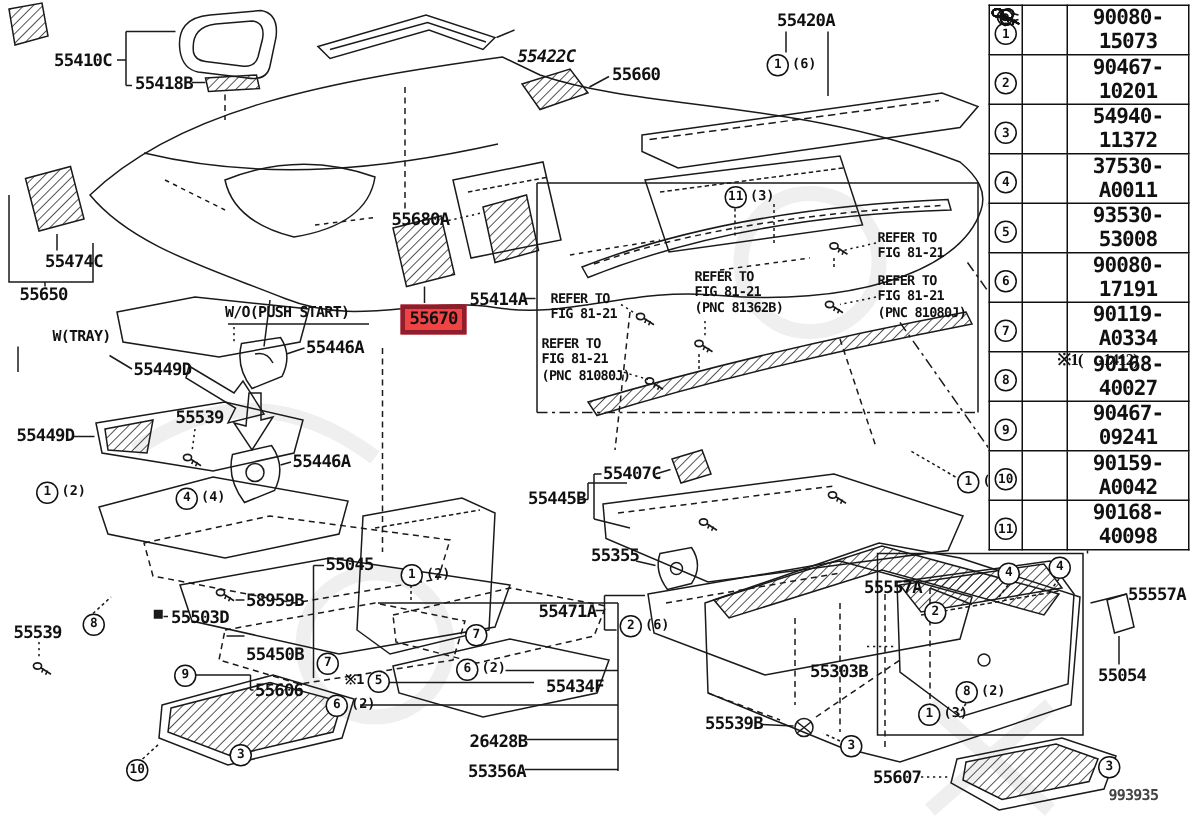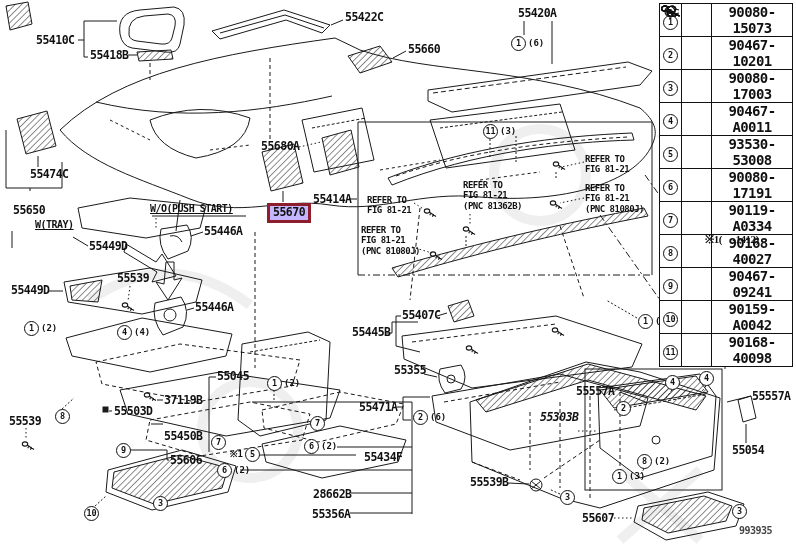--- a/index.html
+++ b/index.html
@@ -1,22 +1,22 @@
 <!DOCTYPE html>
 <html><head>
 <meta charset="utf-8">
 <style>
   html,body{margin:0;padding:0;background:#fff;}
   #stage{position:relative;width:796px;height:549px;background:#fff;overflow:hidden;
          font-family:"DejaVu Sans Mono","Liberation Mono",monospace;color:#111;}
   svg{position:absolute;left:0;top:0;}
   .lbl{position:absolute;font-weight:bold;font-size:11.5px;line-height:1;
        letter-spacing:-0.5px;white-space:nowrap;cursor:pointer;}
-  .lbl.small{font-size:10px;letter-spacing:-0.5px;text-decoration:underline;}
-  .lbl.hl{border:3px solid #8e1e2d;padding:1px 3px;background:#c4b5fd;text-align:right;}
+  .lbl.small{font-size:10px;letter-spacing:-0.5px;}
+  .lbl.hl{border:3px solid #8e1e2d;padding:1px 3px;background:#ef4444;text-align:right;}
   .marker{position:absolute;display:flex;align-items:center;gap:2px;}
   .circ{width:13px;height:13px;min-width:13px;border:1.3px solid #111;border-radius:50%;
         display:inline-flex;align-items:center;justify-content:center;
         font-size:8.5px;font-weight:bold;background:#fff;line-height:1;}
   .qty,.prefix{font-size:9px;font-weight:bold;line-height:1;}
   .note{position:absolute;font-size:9px;font-weight:bold;line-height:1.15;
         white-space:pre;letter-spacing:-0.5px;}
   #fastener-table{position:absolute;left:659px;top:3px;border-collapse:collapse;
         background:#fff;}
   #fastener-table td{border:1.2px solid #111;height:18px;padding:0;text-align:center;vertical-align:middle;}
@@ -204,51 +204,51 @@
   <use href="#scr" x="463" y="226"></use>
   <use href="#scr" x="424" y="208"></use>
   <use href="#scr" x="430" y="251"></use>
   <path d="M556,172 L556,180 M466,236 L466,246" stroke-dasharray="2 2"></path>
 </g>
 </svg>
 
 <div id="labels">
       <div class="lbl" style="left: 36px; top: 35px;">55410C</div>
       <div class="lbl" style="left: 90px; top: 50px;">55418B</div>
-      <div class="lbl" style="left: 345px; top: 12px;">55422C</div>
+      <div class="lbl" style="left: 345px; top: 32px; font-style: italic;">55422C</div>
       <div class="lbl" style="left: 408px; top: 44px;">55660</div>
       <div class="lbl" style="left: 518px; top: 8px;">55420A</div>
       <div class="lbl" style="left: 261px; top: 141px; text-align: center;">55680A</div>
       <div class="lbl" style="left: 313px; top: 194px;">55414A</div>
       <div class="lbl hl" style="left: 267px; top: 203px; border-color: rgb(142, 30, 45);">55670</div>
       <div class="lbl" style="left: 30px; top: 169px;">55474C</div>
-      <div class="lbl" style="left: 13px; top: 205px;">55650</div>
+      <div class="lbl" style="left: 13px; top: 191px;">55650</div>
       <div class="lbl small" style="left: 12px; top: 220px; margin-left: 23px;">W(TRAY)</div>
       <div class="lbl" style="left: 89px; top: 241px;">55449D</div>
       <div class="lbl" style="left: 117px; top: 273px;">55539</div>
       <div class="lbl small" style="left: 150px; top: 204px;">W/O(PUSH START)</div>
       <div class="lbl" style="left: 204px; top: 226px;">55446A</div>
       <div class="lbl" style="left: 195px; top: 302px;">55446A</div>
       <div class="lbl" style="left: 11px; top: 285px;">55449D</div>
       <div class="lbl" style="left: 217px; top: 371px;">55045</div>
-      <div class="lbl" style="left: 164px; top: 395px;">37119B</div>
+      <div class="lbl" style="left: 164px; top: 395px;">58959B</div>
       <div class="lbl" style="left: 114px; top: 406px;">55503D</div>
       <div class="lbl" style="left: 164px; top: 419px; margin-top: 12px;">55450B</div>
       <div class="lbl" style="left: 9px; top: 416px;">55539</div>
       <div class="lbl" style="left: 170px; top: 455px;">55606</div>
       <div class="lbl" style="left: 352px; top: 327px;">55445B</div>
       <div class="lbl" style="left: 394px; top: 365px;">55355</div>
       <div class="lbl" style="left: 359px; top: 402px;">55471A</div>
       <div class="lbl" style="left: 402px; top: 310px;">55407C</div>
       <div class="lbl" style="left: 364px; top: 452px;">55434F</div>
-      <div class="lbl" style="left: 313px; top: 489px;">28662B</div>
+      <div class="lbl" style="left: 313px; top: 489px;">26428B</div>
       <div class="lbl" style="left: 312px; top: 509px;">55356A</div>
       <div class="lbl" style="left: 576px; top: 386px;">55557A</div>
       <div class="lbl" style="left: 752px; top: 391px;">55557A</div>
-      <div class="lbl" style="left: 540px; top: 412px; font-style: italic;">55303B</div>
+      <div class="lbl" style="left: 540px; top: 442px;">55303B</div>
       <div class="lbl" style="left: 732px; top: 445px;">55054</div>
       <div class="lbl" style="left: 470px; top: 477px; text-align: right;">55539B</div>
       <div class="lbl" style="left: 582px; top: 513px;">55607</div>
     </div>
 <div id="markers">
       <div class="marker" style="left: 511px; top: 36px;">
         <span class="circ">1</span>
         <span class="qty">(6)</span>
       </div>
       <div class="marker" style="left: 24px; top: 321px;">
@@ -378,33 +378,33 @@
         <tr>
           <td class="c-num"><span class="circ">3</span></td>
           <td class="c-icon">
             <svg width="24" height="15" viewBox="0 0 24 15">
               <g fill="none" stroke="#111" stroke-width="1.2">
                 <ellipse cx="5" cy="4.5" rx="3.4" ry="2.5"></ellipse>
                 <path d="M7.8,6 L19.5,12 M10,6 l-1.4,3.2 M13.2,7.6 l-1.4,3.2 M16.4,9.2 l-1.4,3.2"></path>
               </g>
             </svg>
           </td>
-          <td class="c-part">90080-17003</td>
+          <td class="c-part">54940-11372</td>
         </tr>
         <tr>
           <td class="c-num"><span class="circ">4</span></td>
           <td class="c-icon">
             <svg width="24" height="15" viewBox="0 0 24 15">
               <g fill="none" stroke="#111" stroke-width="1.2">
                 <path d="M10,13 C6,10 6,4 10,2.5 C14,1 17,4 15,7 C13,10 9,9.5 10,5.5"></path>
                 <path d="M10,13 l4,-1"></path>
               </g>
             </svg>
           </td>
-          <td class="c-part">90467-A0011</td>
+          <td class="c-part">37530-A0011</td>
         </tr>
         <tr>
           <td class="c-num"><span class="circ">5</span></td>
           <td class="c-icon">
             <svg width="24" height="15" viewBox="0 0 24 15">
               <g fill="none" stroke="#111" stroke-width="1.2">
                 <ellipse cx="5" cy="4.5" rx="3.4" ry="2.5"></ellipse>
                 <path d="M7.8,6 L19.5,12 M10,6 l-1.4,3.2 M13.2,7.6 l-1.4,3.2 M16.4,9.2 l-1.4,3.2"></path>
               </g>
             </svg>

